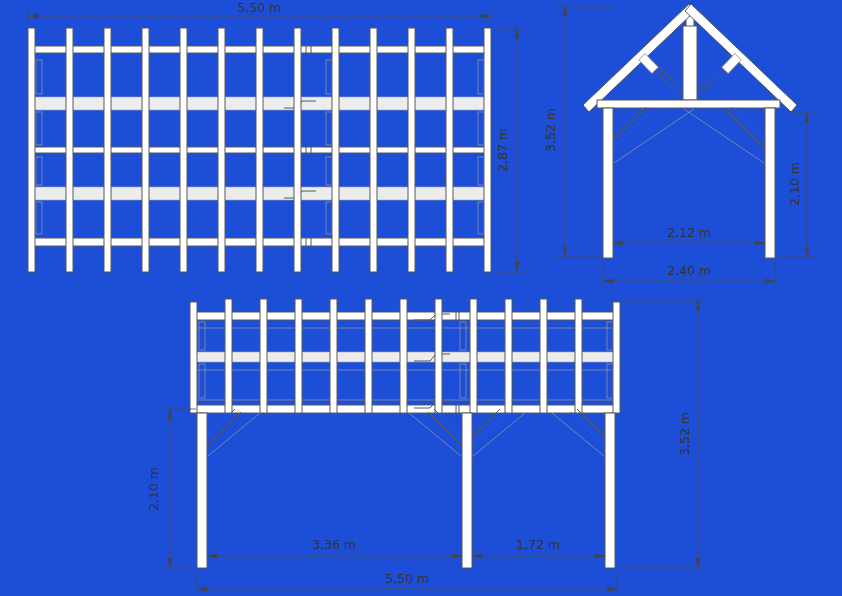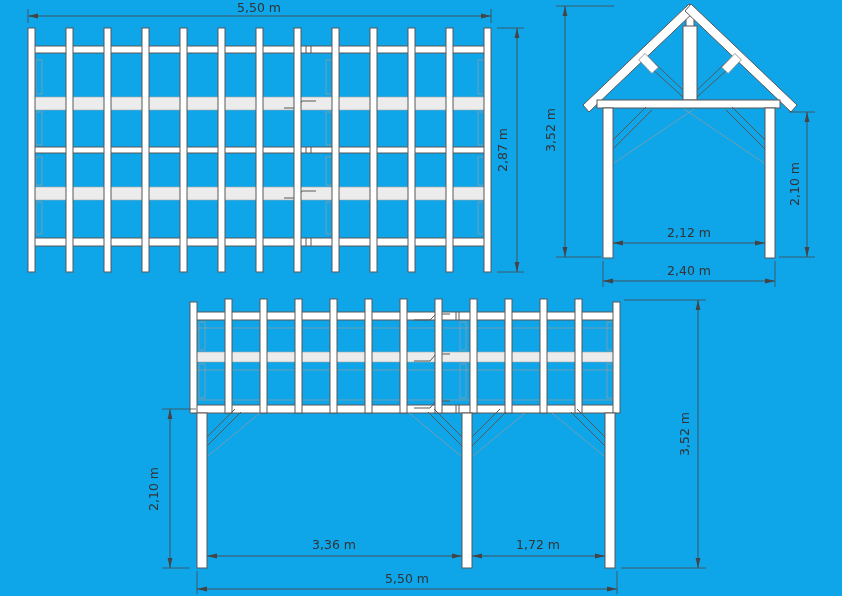--- a/index.html
+++ b/index.html
@@ -1,16 +1,16 @@
 <!DOCTYPE html>
 <html><head>
 <meta charset="utf-8">
 <style>
   html,body{margin:0;padding:0;background:#ffffff;}
-  .page{position:relative;width:842px;height:596px;background:#0ea5e9;overflow:hidden;}
+  .page{position:relative;width:842px;height:596px;background:#1d4ed8;overflow:hidden;}
   svg{display:block;}
   .s  {stroke:#585858;stroke-width:1;fill:none;}
   .sw {stroke:#585858;stroke-width:1;fill:#ffffff;}
   .sl {stroke:#9b9b9b;stroke-width:0.7;fill:none;}
   .slw{stroke:#8a8a8a;stroke-width:0.8;fill:#ffffff;}
   .shade{fill:#ececec;stroke:#a8a8a8;stroke-width:0.6;}
   .dim{stroke:#4a4a4a;stroke-width:0.9;fill:none;}
   .ext{stroke:#4a4a4a;stroke-width:0.8;fill:none;}
   .dimtxt{font-family:"DejaVu Sans","Liberation Sans",sans-serif;font-size:12.5px;fill:#333333;}
 </style>

